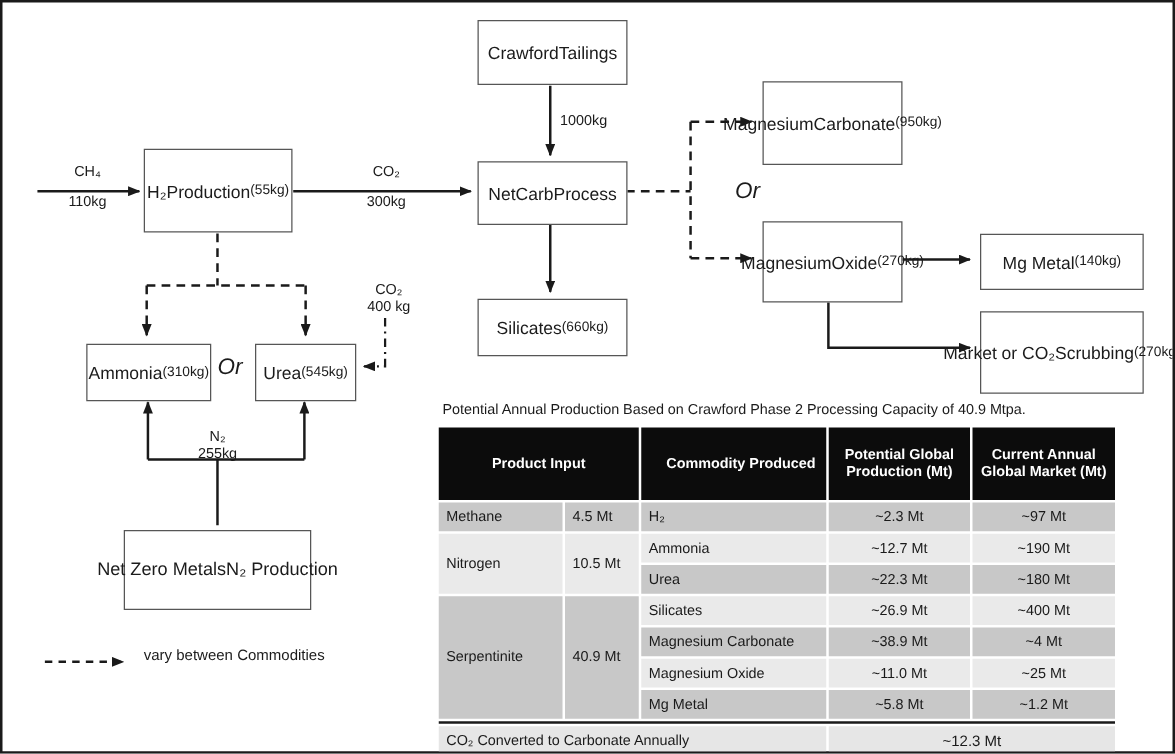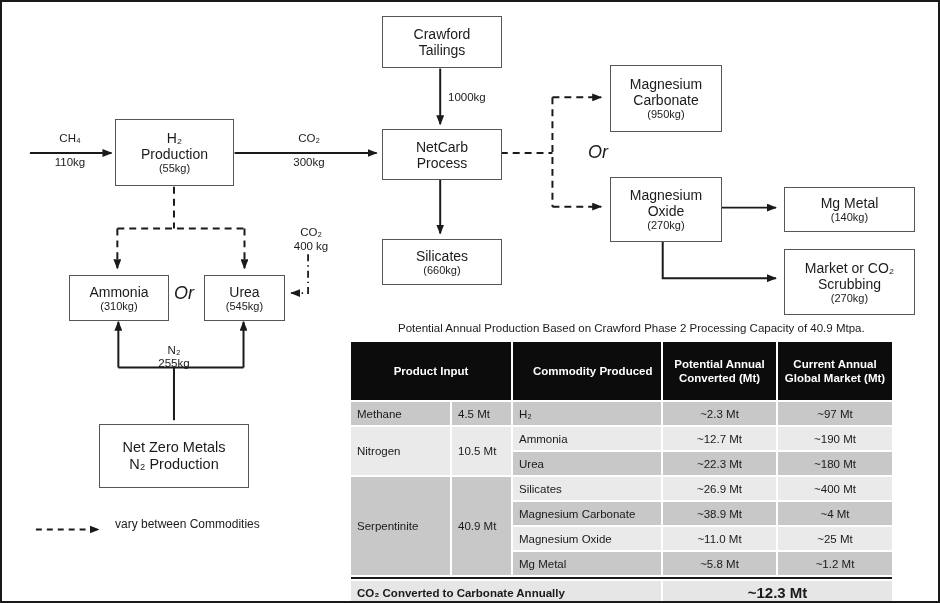--- a/index.html
+++ b/index.html
@@ -4,51 +4,51 @@
 <style>
   html,body { margin:0; padding:0; background:#ffffff; }
   #figure {
     position:relative; width:940px; height:603px; background:#ffffff;
     border:2px solid #1a1a1a; box-sizing:border-box; overflow:hidden;
     font-family:"Liberation Sans","DejaVu Sans",sans-serif; color:#1b1b1b;
   }
   #arrows { position:absolute; left:0; top:0; width:100%; height:100%; }
   .box {
     position:absolute; background:#ffffff; border:1.5px solid #565656;
-    box-sizing:border-box; display:flex; flex-direction:column;
+    box-sizing:border-box; display:flex; 
     align-items:center; justify-content:center; text-align:center; z-index:2;
   }
   .box .nm  { font-size:14px; line-height:16px; white-space:nowrap; }
   .box .amt { font-size:11px; line-height:13px; white-space:nowrap; }
   .box-netzero .nm { font-size:14.5px; line-height:17px; }
   .flbl {
     position:absolute; width:60px; text-align:center; font-size:11.5px;
     line-height:13px; white-space:nowrap; z-index:3;
   }
   .or { position:absolute; font-size:18px; line-height:20px; z-index:3;font-style:italic; }
   .legend-text { position:absolute; left:113px; top:515px; font-size:12px; line-height:15px; }
-  .tbl-title { position:absolute; left:352px; top:320px; font-size:11.5px; color:#1b1b1b;margin-left:44px; }
+  .tbl-title { position:absolute; left:352px; top:320px; font-size:11.5px; color:#1b1b1b; }
   table.prod {
     position:absolute; left:347px; top:338px; width:545px;
     border-collapse:separate; border-spacing:2px; table-layout:fixed;
     font-size:11.5px; color:#1a1a1a; z-index:2;
   }
   table.prod th {
     background:#0c0c0c; color:#ffffff; font-weight:bold; height:54px;
     padding:2px 6px; line-height:14px; vertical-align:middle; text-align:center;
   }
   table.prod th.lft { text-align:left; padding-left:20px; }
   table.prod td { height:23px; padding:0 6px; vertical-align:middle; }
   td.dk { background:#c8c8c8; }
   td.lt { background:#eaeaea; }
-  td.ft { background:#e6e6e6; font-weight:bold; }
+  td.ft { background:#e6e6e6; font-weight:normal; }
   td.al { text-align:left; padding-left:8px; }
   td.ac { text-align:center; }
   tr.sep td { height:2px; background:#1a1a1a; padding:0; }
-  td.ftr-v { font-size:15px; }
+  td.ftr-v { font-size:12px; }
 </style>
 </head>
 <body>
 
 <div id="figure">
 
   <svg id="arrows" width="940" height="603" viewBox="0 0 940 603" xmlns="http://www.w3.org/2000/svg">
     <defs>
       <marker id="ah" markerUnits="userSpaceOnUse" markerWidth="10" markerHeight="8" refX="9" refY="4" orient="auto">
         <path d="M0,0 L10,4 L0,8 Z" fill="#1a1a1a"></path>
@@ -164,21 +164,21 @@
       <col style="width:99px">
         <col style="width:59px">
         <col style="width:148px">
       <col style="width:113px">
         <col style="width:114px">
     </colgroup>
     <tbody>
         <tr>
       <th colspan="2">Product Input</th>
       <th class="lft">Commodity Produced</th>
-      <th>Potential Annual Converted (Mt)</th>
+      <th>Potential Global Production (Mt)</th>
       <th>Current Annual Global Market (Mt)</th>
     </tr>
     <tr>
       <td class="dk al">Methane</td>
       <td class="dk al">4.5 Mt</td>
       <td class="dk al">H₂</td>
       <td class="dk ac">~2.3 Mt</td>
       <td class="dk ac">~97 Mt</td>
     </tr>
     <tr>

